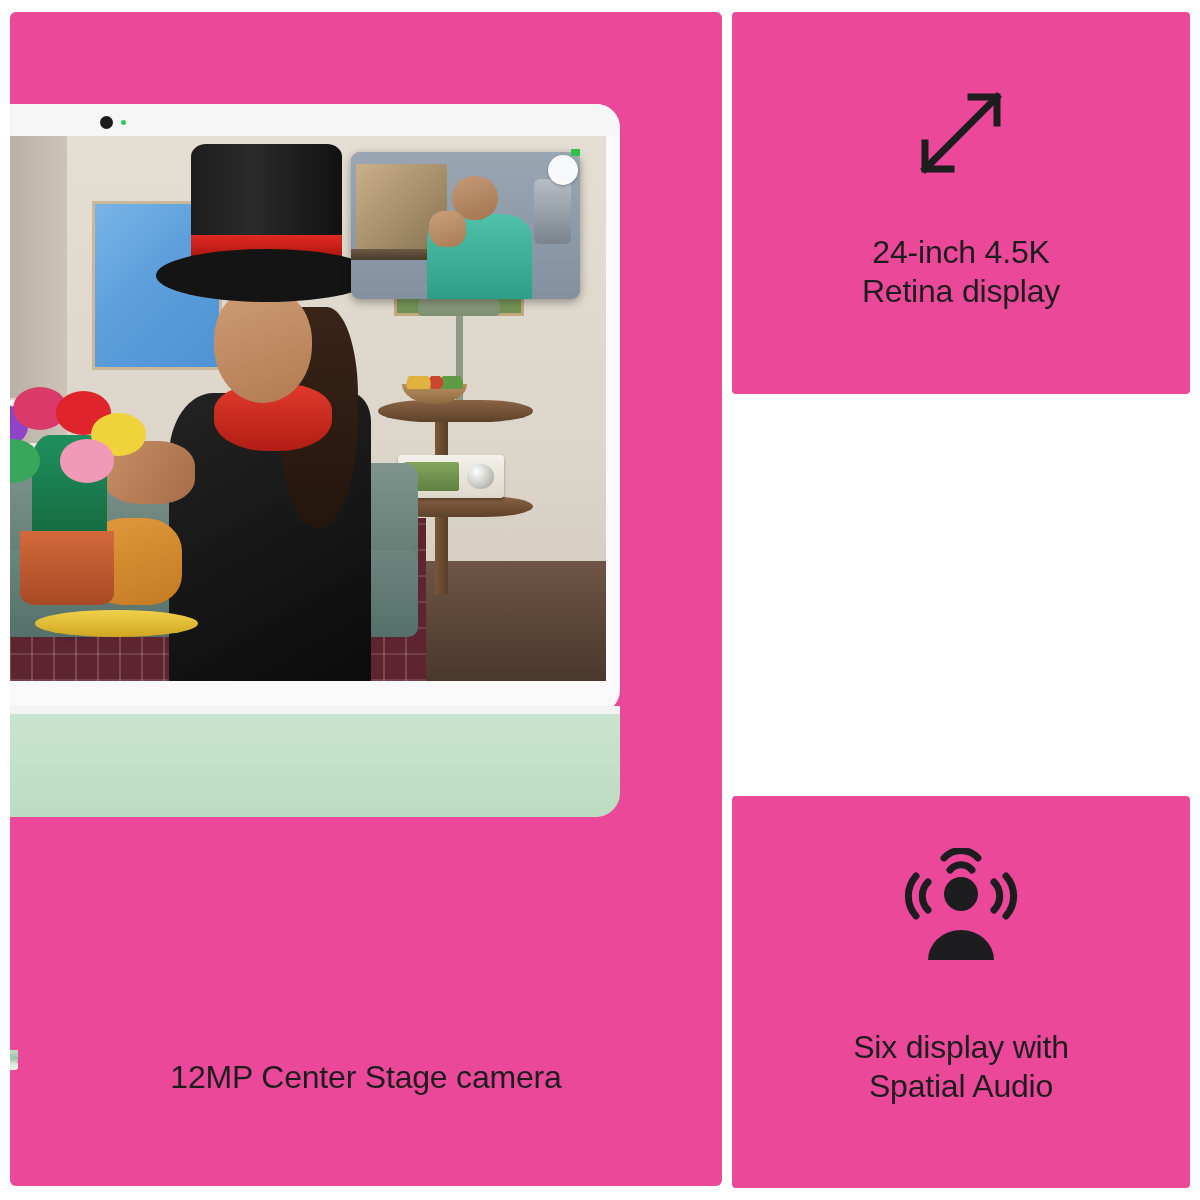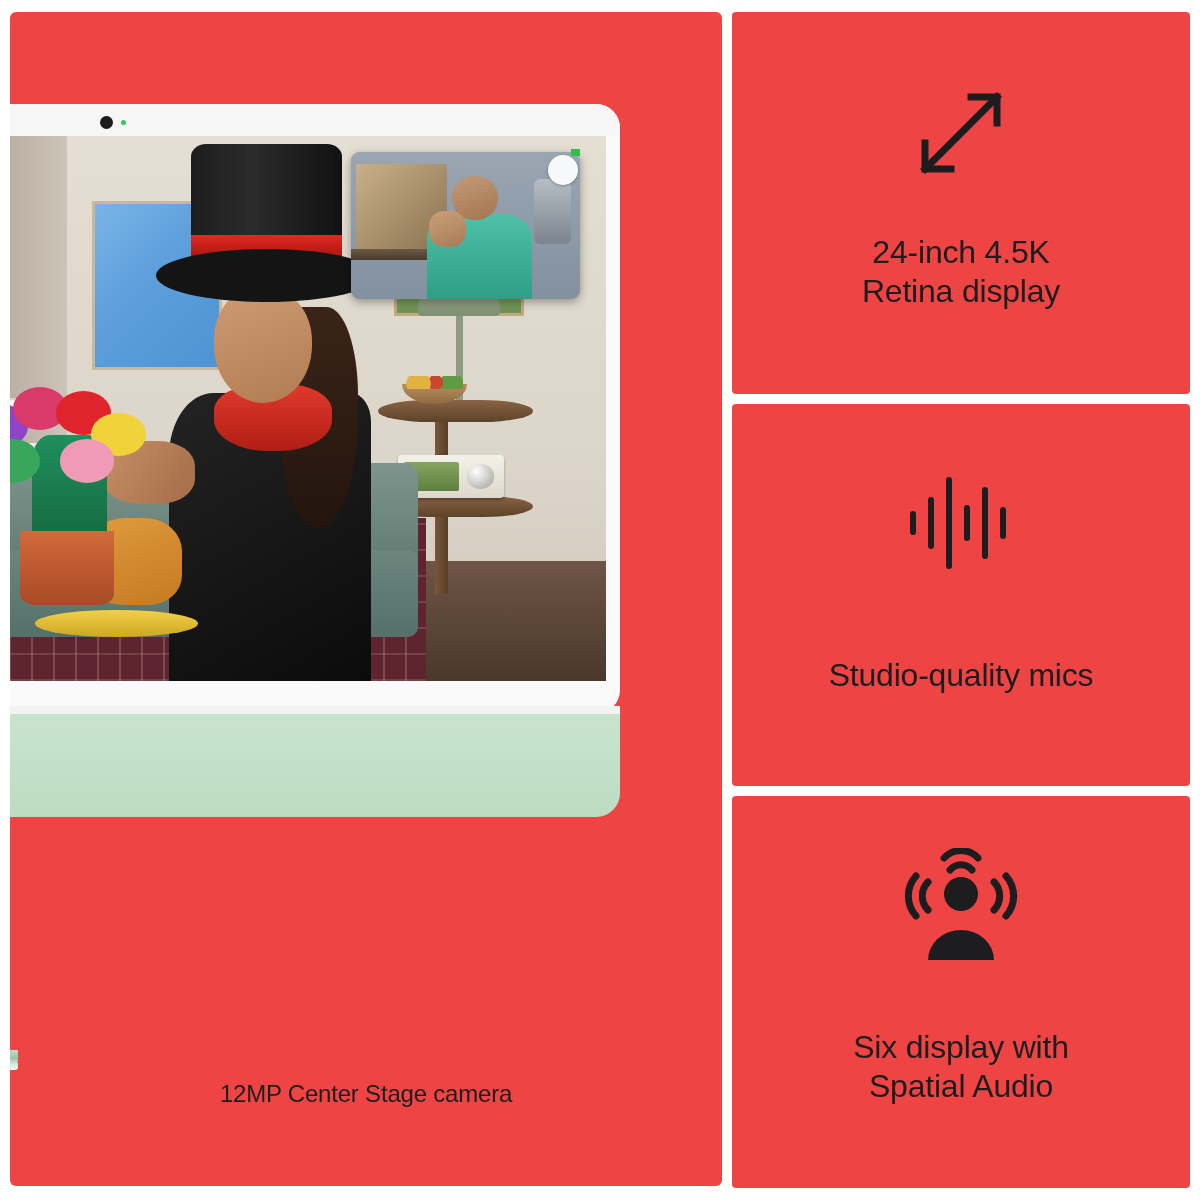--- a/index.html
+++ b/index.html
@@ -6,21 +6,21 @@
   html,body { width:1200px; height:1200px; }
   body {
     background:#ffffff;
     font-family:"Liberation Sans", sans-serif;
     overflow:hidden;
   }
 
   .page { position:relative; width:1200px; height:1200px; background:#ffffff; }
 
   
-  .panel { position:absolute; background:#ef4444; }
+  .panel { position:absolute; background:#ec4899; }
 
   #panel-camera   { left:10px;  top:12px;   width:712px;  height:1174px; border-radius:6px; overflow:hidden; }
   #panel-display  { left:732px; top:12px;   width:458px;  height:382px;  border-radius:4px; }
   #panel-mics     { left:732px; top:404px;  width:458px;  height:382px;  border-radius:4px; }
   #panel-speakers { left:732px; top:796px;  width:458px;  height:392px;  border-radius:4px; }
 
   
   .feature { position:absolute; inset:0; display:flex; flex-direction:column;
              align-items:center; justify-content:center; }
   .feature .icon-wrap { display:flex; align-items:center; justify-content:center; }
@@ -35,23 +35,23 @@
     white-space:pre-line;
   }
   #panel-display  .icon-wrap { margin-top:-22px; }
   #panel-mics     .icon-wrap { margin-top:-26px; }
   #panel-speakers .icon-wrap { margin-top:-30px; }
   #panel-mics .label { margin-top:78px; }
   #panel-speakers .label { margin-top:60px; }
 
   
   #camera-caption {
-    position:absolute; left:0; right:0; bottom:78px;
+    position:absolute; left:0; right:0; bottom:90px;
     text-align:center; color:#1d1d1f;
-    font-size:24px; font-weight:500; letter-spacing:-0.2px;
+    font-size:32px; font-weight:500; letter-spacing:-0.2px;
   }
 
   
   .imac { position:absolute; left:-220px; top:92px; width:830px; }
 
   .imac-head {
     position:relative;
     width:830px; height:610px;
     background:#fafafa;
     border-radius:0 24px 24px 0;
@@ -366,35 +366,20 @@
           <path d="M24 96 L96 24"></path>
           <path d="M70 24 H96 V50"></path>
           <path d="M50 96 H24 V70"></path>
         </svg>
       </div>
       <div class="label">24-inch 4.5K
 Retina display</div>
     </div>
   </div>
 
-  <div class="panel" id="panel-mics">
-    <div class="feature">
-      <div class="icon-wrap">
-        <svg width="120" height="110" viewBox="0 0 120 110" fill="none" stroke="#1d1d1f" stroke-width="6" stroke-linecap="round">
-          <path d="M12 46 V64"></path>
-          <path d="M30 32 V78"></path>
-          <path d="M48 12 V98"></path>
-          <path d="M66 40 V70"></path>
-          <path d="M84 22 V88"></path>
-          <path d="M102 42 V68"></path>
-        </svg>
-      </div>
-      <div class="label">Studio-quality mics</div>
-    </div>
-  </div>
 
   <div class="panel" id="panel-speakers">
     <div class="feature">
       <div class="icon-wrap">
         <svg width="130" height="120" viewBox="0 0 130 120" fill="none" stroke="#1d1d1f" stroke-width="7" stroke-linecap="round">
 
           <circle cx="65" cy="46" r="17" fill="#1d1d1f" stroke="none"></circle>
 
           <path d="M32 112 a33 30 0 0 1 66 0 z" fill="#1d1d1f" stroke="none"></path>
 

